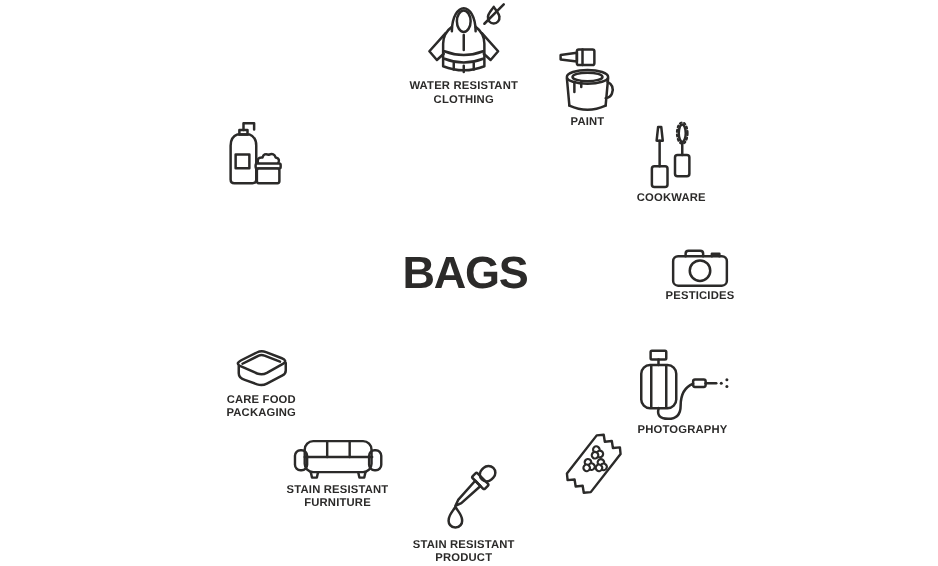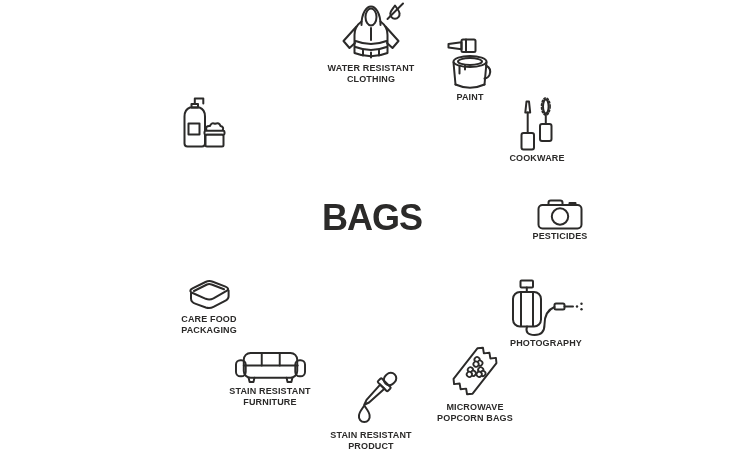--- a/index.html
+++ b/index.html
@@ -141,22 +141,20 @@
           <circle cx="29.5" cy="24.8" r="2.7" fill="#ffffff"></circle>
           <circle cx="37" cy="26.5" r="2.7" fill="#ffffff"></circle>
           <circle cx="41" cy="28" r="2.7" fill="#ffffff"></circle>
           <circle cx="38.5" cy="31" r="2.7" fill="#ffffff"></circle>
           <circle cx="28.5" cy="33" r="2.7" fill="#ffffff"></circle>
           <circle cx="33" cy="34" r="2.7" fill="#ffffff"></circle>
           <circle cx="30.5" cy="37.3" r="2.7" fill="#ffffff"></circle>
         </g>
       </g>
     </svg>
-    <figcaption class="label">MICROWAVE
-POPCORN BAGS</figcaption>
   </figure>
 
   <figure class="item" style="left:306px;top:371px">
     <svg width="56" height="58" viewBox="0 0 56 58">
       <g transform="translate(40 15) rotate(135)">
         <rect x="-16.5" y="-5.5" width="13" height="11" rx="5.5"></rect>
         <rect x="-4.5" y="-7" width="5.5" height="14" rx="1.2"></rect>
         <path d="M1 -3 L21.5 -1.8 L26.5 0 L21.5 1.8 L1 3 Z"></path>
       </g>
       <path d="M21.3 34.5 C23.8 38.5 26.6 41.2 26.6 44.6 A5.4 5.4 0 1 1 16 44.6 C16 41.2 18.8 38.5 21.3 34.5 Z"></path>

